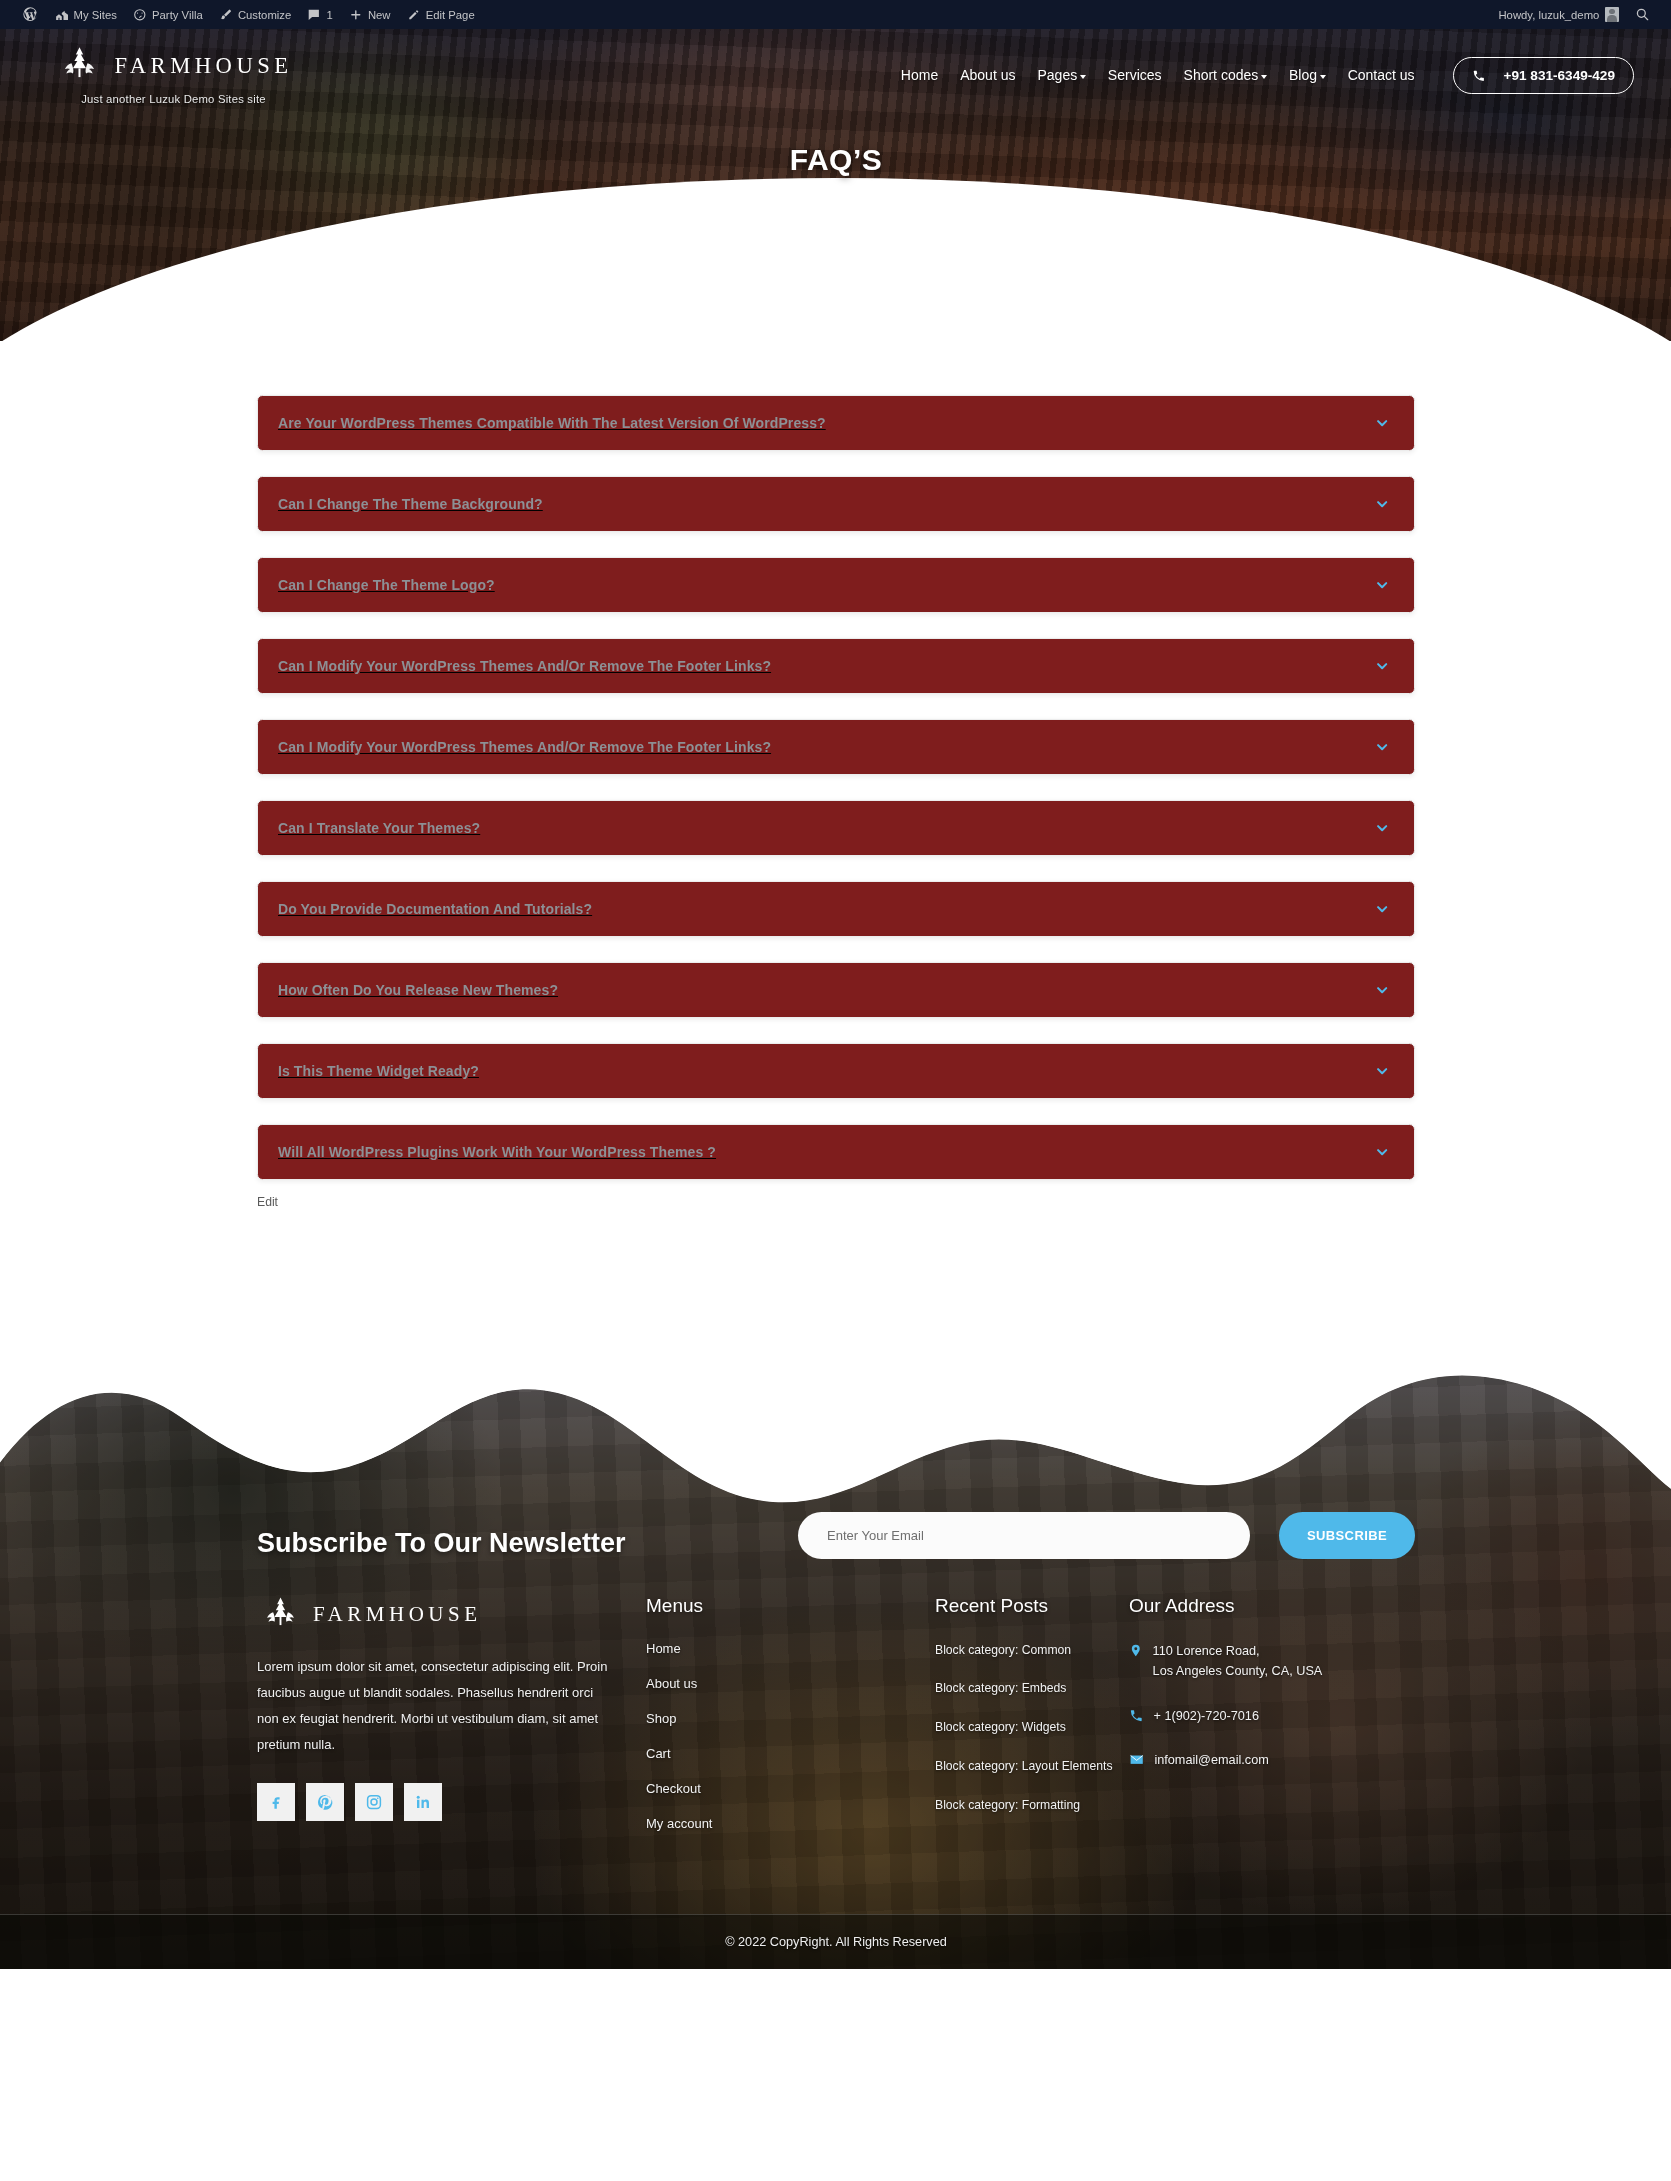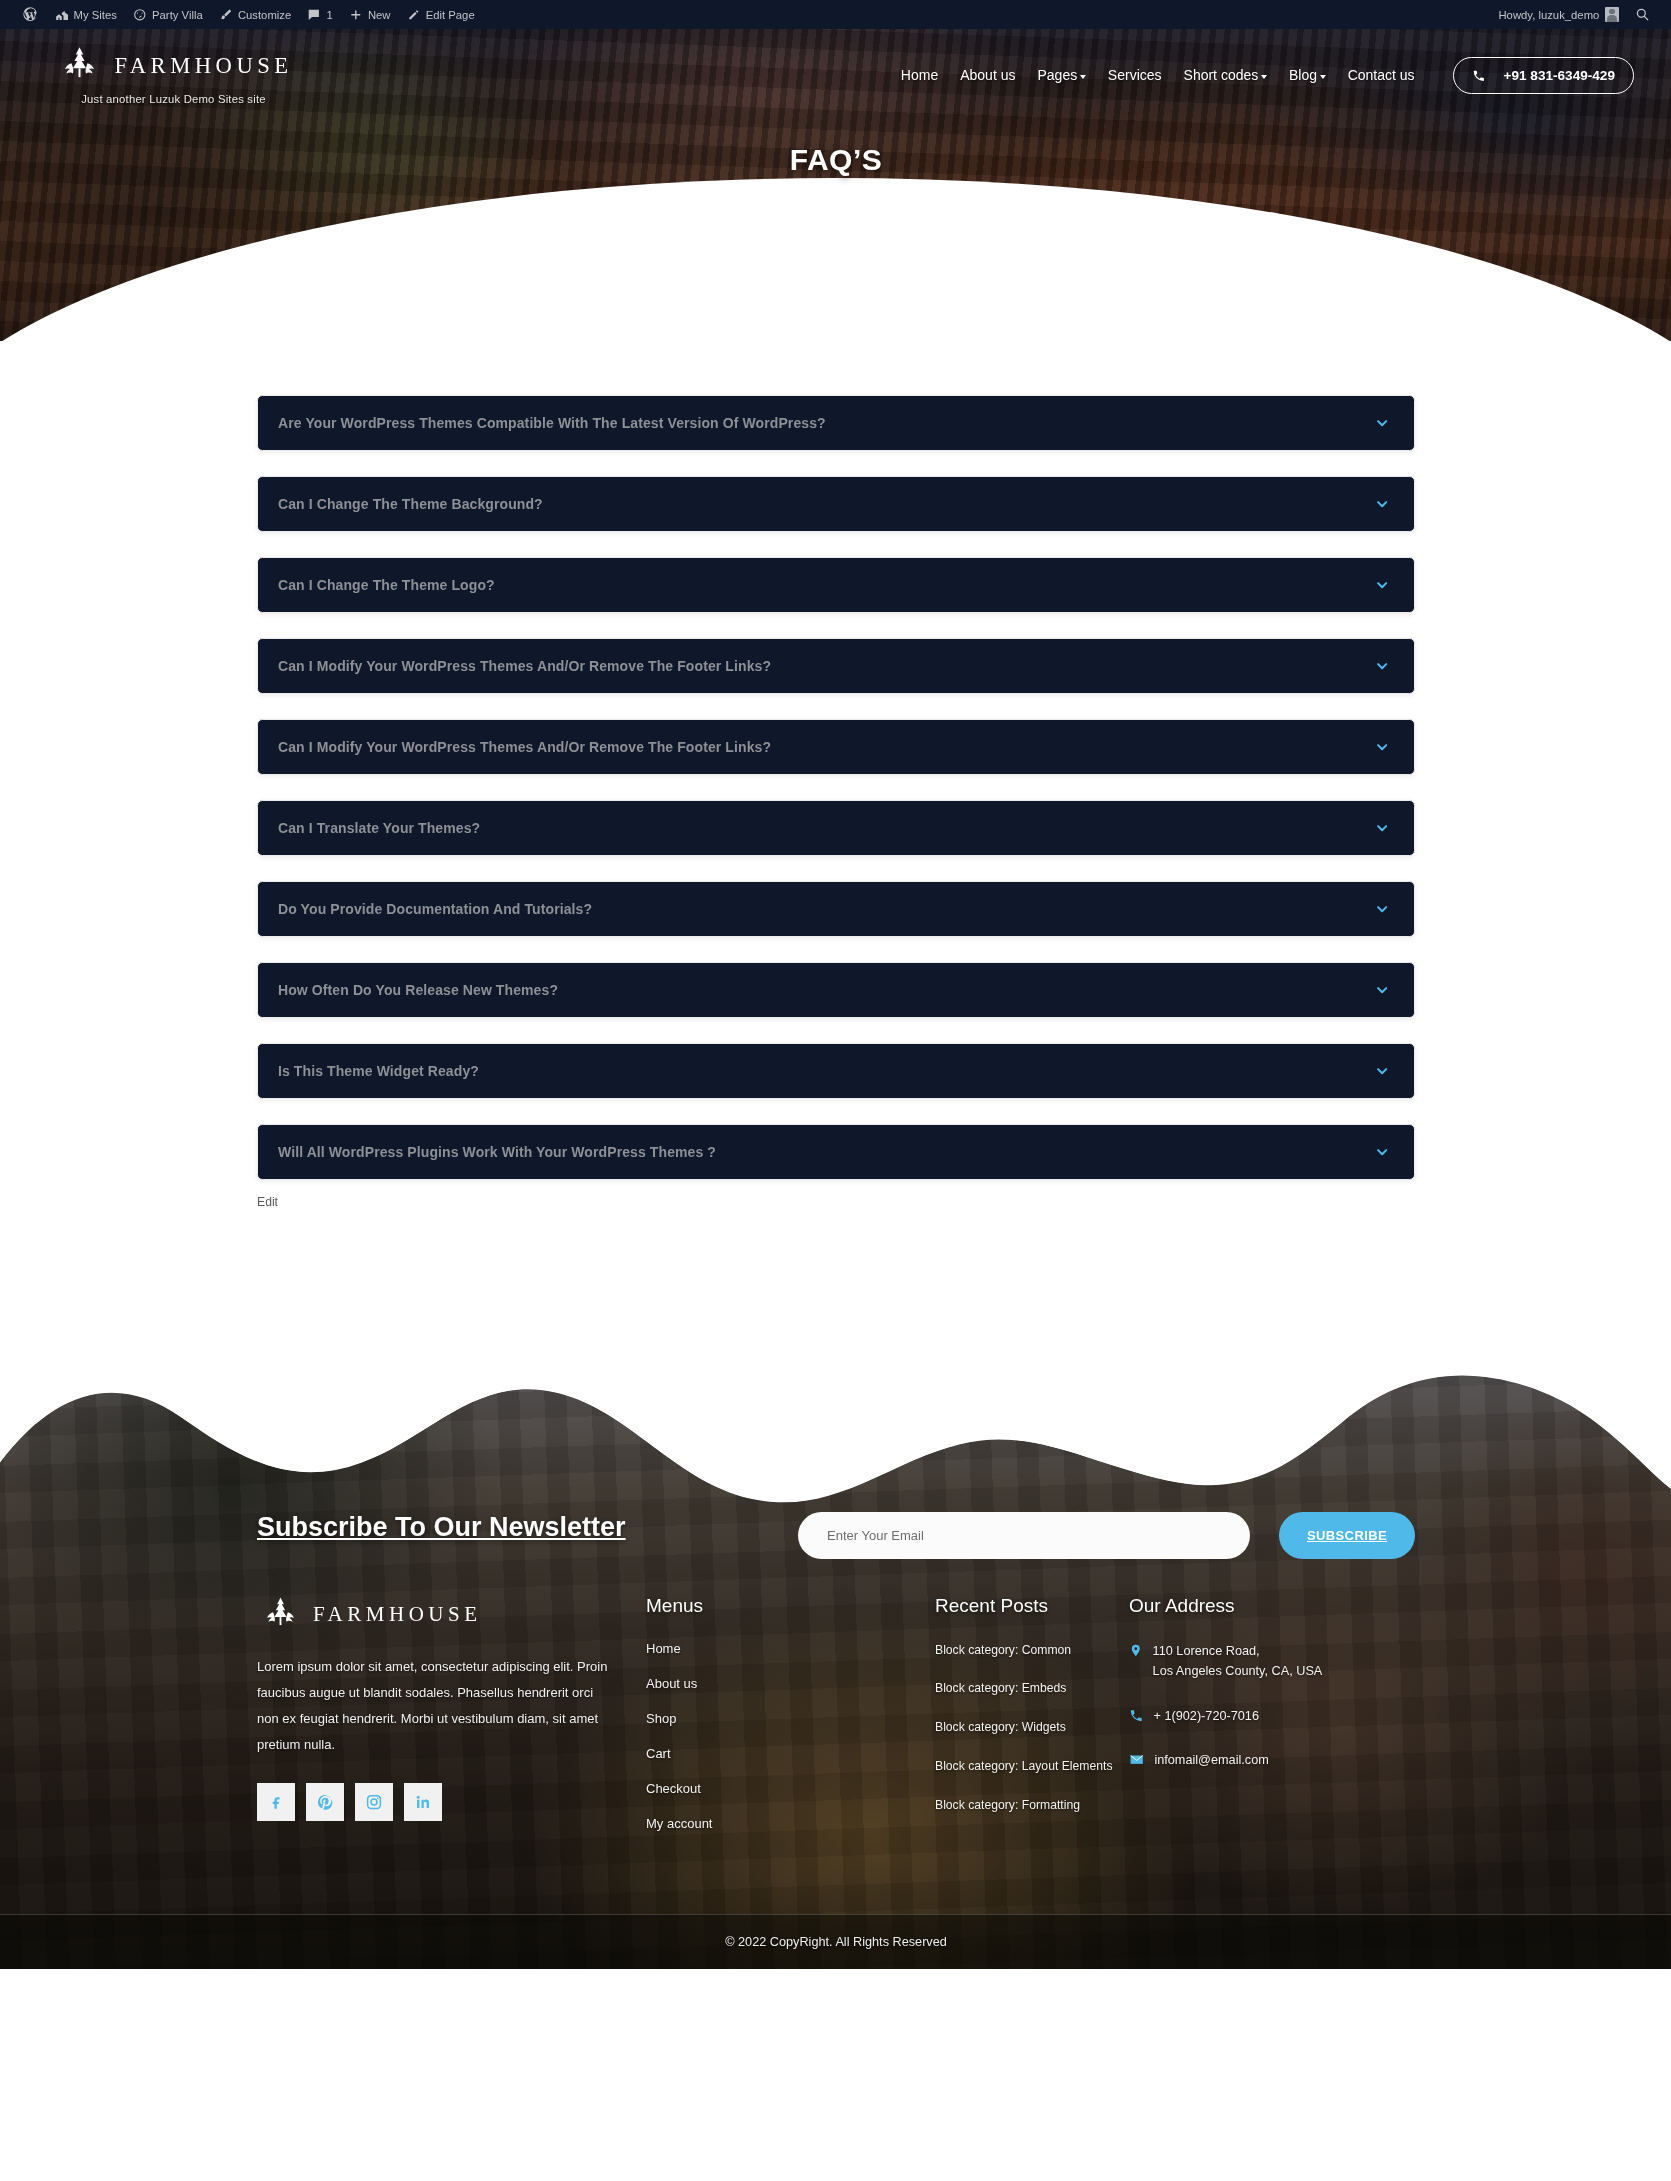--- a/index.html
+++ b/index.html
@@ -136,29 +136,30 @@
   
   .main {
     position: relative;
     background: #ffffff;
     padding: 54px 0 0 0;
     min-height: 1013px;
   }
   .container { width: 1158px; margin: 0 auto; }
   .faq-list { display: flex; flex-direction: column; gap: 25px; }
   .faq-item {
-    background: #0f172a;
+    background: #7f1d1d;
     border: 0.9px solid #ececec;
     border-radius: 5.4px;
     box-shadow: 0 1.8px 5.4px rgba(0,0,0,.07);
     height: 56px;
     display: flex;
     align-items: center;
     padding: 0 23.5px 0 20px;
     cursor: pointer;
+    text-decoration: underline;
   }
   .faq-q {
     color: #8d9095;
     font-size: 14px;
     font-weight: 700;
     letter-spacing: 0.1px;
   }
   .faq-chevron { margin-left: auto; display: flex; align-items: center; }
   .edit-link {
     display: inline-block;
@@ -194,24 +195,23 @@
     opacity: .6;
   }
   .footer-shade { position: absolute; inset: 0; background: rgba(18,14,10,.42); }
   .footer-wave {
     position: absolute; top: 0; left: 0; width: 100%; height: 208px; z-index: 4;
     pointer-events: none;
   }
   .footer-inner { position: relative; z-index: 6; }
 
   .news {
-    display: flex; align-items: flex-start;
+    display: flex; align-items: flex-end;
     width: 1158px; margin: 0 auto;
     padding: 22px 0 36px 0;
-    text-decoration: underline;
   }
   .news-title {
     font-size: 27px; font-weight: 700; color: #fff; white-space: nowrap;
     text-shadow: 0 1.8px 5.4px rgba(0,0,0,.5);
   }
   .news-form { margin-left: auto; display: flex; align-items: center; gap: 29px; }
   .news-input {
     width: 452px; height: 47px;
     border: none; outline: none;
     border-radius: 25px;

